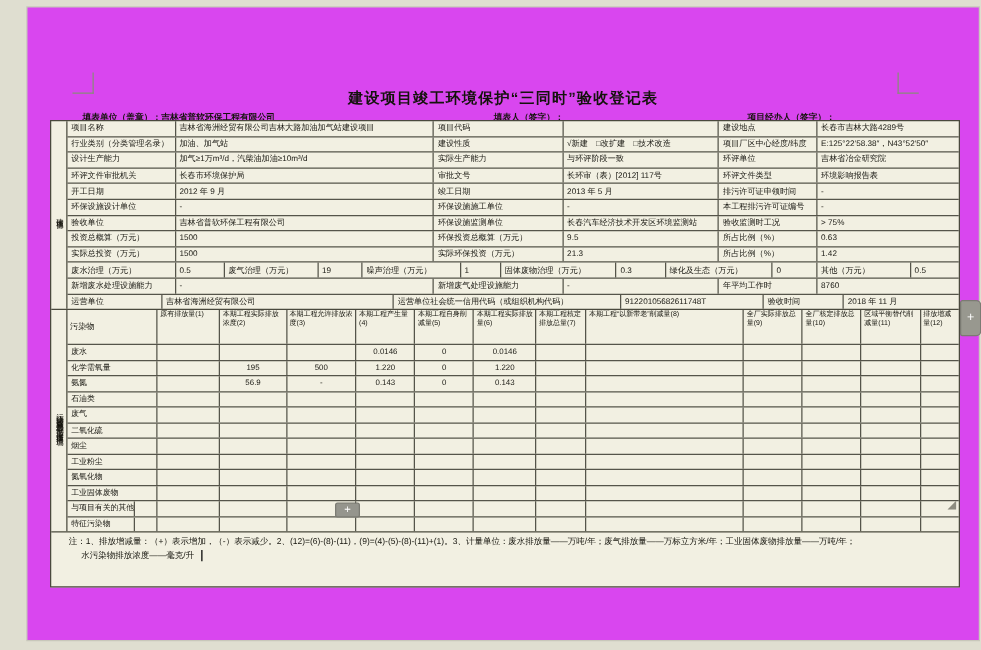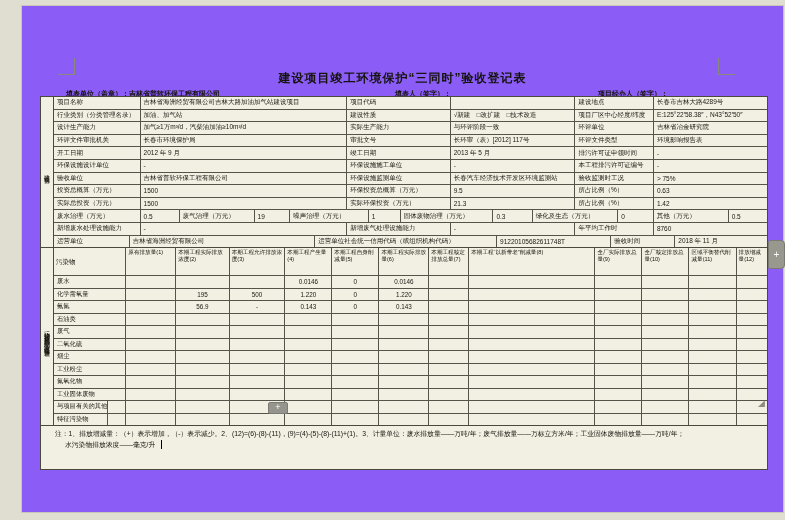--- a/index.html
+++ b/index.html
@@ -1,18 +1,18 @@
 <!DOCTYPE html>
 <html><head>
 <meta charset="utf-8">
 <style>
   html,body{margin:0;padding:0;}
   body{font-family:"Liberation Sans","DejaVu Sans",sans-serif;}
   .canvas{position:relative;width:785px;height:520px;background:#dfded0;overflow:hidden;}
-  .page{position:absolute;left:22px;top:6px;width:761px;height:506px;background:#8b5cf6;
+  .page{position:absolute;left:22px;top:6px;width:761px;height:506px;background:#d946ef;
         box-shadow:0 0 0 1px #c8c7ba;}
   
   .mark{position:absolute;width:16px;height:16px;}
   .mark.tl{left:36px;top:52px;border-right:1px solid #8a897c;border-bottom:1px solid #8a897c;}
   .mark.tr{left:696px;top:52px;border-left:1px solid #8a897c;border-bottom:1px solid #8a897c;}
   .doc-title{position:absolute;left:0;top:64px;width:100%;text-align:center;
              font-size:12px;font-weight:bold;color:#14130c;letter-spacing:1px;}
   .head-line{position:absolute;left:44px;top:83px;width:700px;display:flex;
              font-size:7px;font-weight:bold;color:#14130c;}
   .head-line .h-left{width:47%;}

